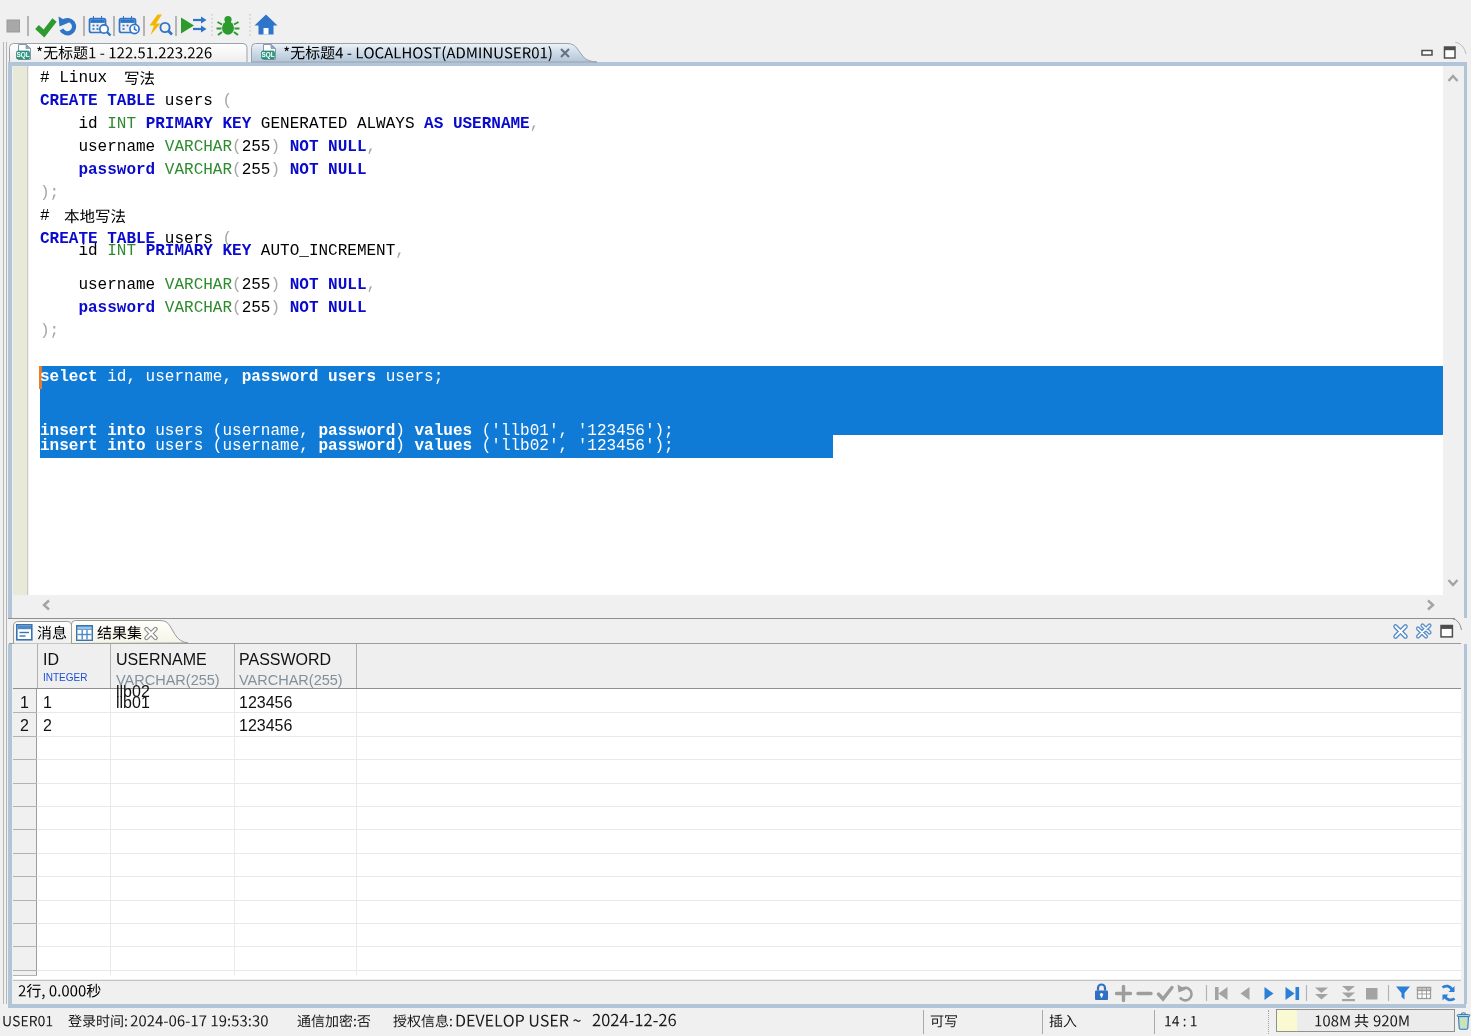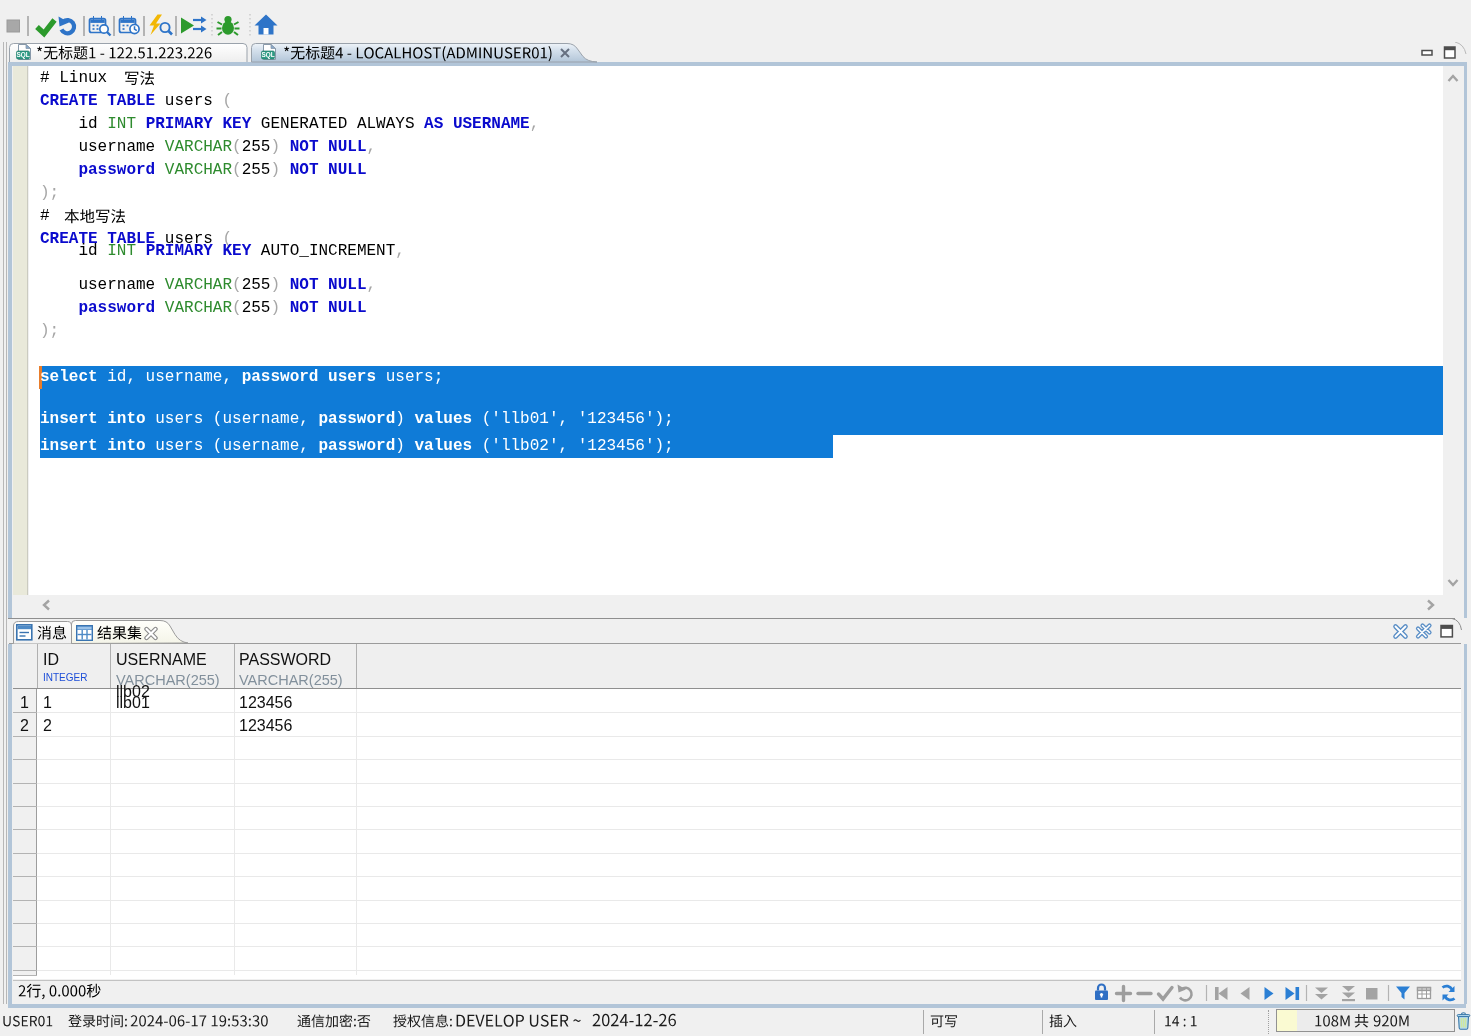--- a/index.html
+++ b/index.html
@@ -134,21 +134,21 @@
 <div class="codeline" style="top:136px">    username <span class="g">VARCHAR</span><span class="p">(</span>255<span class="p">)</span> <span class="k">NOT NULL</span><span class="p">,</span></div>
 <div class="codeline" style="top:159px">    <span class="k">password</span> <span class="g">VARCHAR</span><span class="p">(</span>255<span class="p">)</span> <span class="k">NOT NULL</span></div>
 <div class="codeline" style="top:182px"><span class="p">);</span></div>
 <div class="codeline" style="top:205px"># </div>
 <div class="codeline" style="top:228px"><span class="k">CREATE TABLE</span> users <span class="p">(</span></div>
 <div class="codeline" style="top:240px">    id <span class="g">INT</span> <span class="k">PRIMARY KEY</span> AUTO_INCREMENT<span class="p">,</span></div>
 <div class="codeline" style="top:274px">    username <span class="g">VARCHAR</span><span class="p">(</span>255<span class="p">)</span> <span class="k">NOT NULL</span><span class="p">,</span></div>
 <div class="codeline" style="top:297px">    <span class="k">password</span> <span class="g">VARCHAR</span><span class="p">(</span>255<span class="p">)</span> <span class="k">NOT NULL</span></div>
 <div class="codeline" style="top:320px"><span class="p">);</span></div>
 <div class="codeline sel" style="top:366px"><b>select</b> id, username, <b>password</b> <b>users</b> users;</div>
-<div class="codeline sel" style="top:408px"><b>insert</b> <b>into</b> users (username, <b>password</b>) <b>values</b> ('llb01', '123456');</div>
+<div class="codeline sel" style="top:420px"><b>insert</b> <b>into</b> users (username, <b>password</b>) <b>values</b> ('llb01', '123456');</div>
 <div class="codeline sel" style="top:435px"><b>insert</b> <b>into</b> users (username, <b>password</b>) <b>values</b> ('llb02', '123456');</div>
 <svg style="position:absolute;left:124.0px;top:66.4px" width="31.0" height="22.4" viewBox="0 -17.98 31.0 22.44">
     <path fill="#000" d="M1.2 -12.2V-9.1H2.4V-11.1H13.1V-9.1H14.3V-12.2ZM1.4 -3.3V-2.2H10.2V-3.3ZM4.7 -10.8C4.3 -9.0 3.8 -6.4 3.3 -4.9H11.5C11.3 -1.9 10.9 -0.6 10.5 -0.2C10.3 -0.0 10.1 0.0 9.7 0.0C9.3 0.0 8.3 -0.0 7.2 -0.1C7.4 0.2 7.6 0.7 7.6 1.0C8.6 1.1 9.6 1.1 10.1 1.0C10.7 1.0 11.1 0.9 11.4 0.5C12.0 -0.0 12.4 -1.6 12.8 -5.5C12.8 -5.6 12.8 -6.0 12.8 -6.0H4.8L5.3 -8.0H12.4V-9.0H5.5L5.8 -10.7Z M17.0 -12.0C18.0 -11.5 19.3 -10.8 19.9 -10.3L20.6 -11.2C19.9 -11.7 18.6 -12.4 17.6 -12.8ZM16.2 -7.8C17.2 -7.4 18.4 -6.6 19.0 -6.1L19.7 -7.1C19.0 -7.6 17.8 -8.3 16.8 -8.7ZM16.7 0.2 17.7 1.0C18.6 -0.4 19.7 -2.3 20.5 -4.0L19.6 -4.7C18.7 -3.0 17.5 -0.9 16.7 0.2ZM21.5 0.7C21.9 0.5 22.6 0.4 28.3 -0.3C28.7 0.2 28.9 0.8 29.1 1.2L30.1 0.7C29.6 -0.5 28.4 -2.4 27.3 -3.7L26.4 -3.3C26.9 -2.7 27.4 -2.0 27.8 -1.3L22.9 -0.7C23.8 -2.0 24.8 -3.7 25.6 -5.3H30.0V-6.4H25.9V-9.3H29.4V-10.4H25.9V-13.0H24.8V-10.4H21.4V-9.3H24.8V-6.4H20.8V-5.3H24.2C23.5 -3.6 22.4 -1.9 22.1 -1.5C21.7 -0.9 21.4 -0.5 21.1 -0.5C21.2 -0.1 21.4 0.4 21.5 0.7Z"></path>
   </svg>
 <svg style="position:absolute;left:64.0px;top:204.4px" width="62.0" height="22.4" viewBox="0 -17.98 62.0 22.44">
     <path fill="#000" d="M7.1 -13.0V-9.7H1.0V-8.6H5.7C4.6 -5.9 2.6 -3.4 0.6 -2.2C0.9 -1.9 1.2 -1.5 1.4 -1.2C3.7 -2.8 5.7 -5.5 6.9 -8.6H7.1V-2.8H3.5V-1.7H7.1V1.2H8.4V-1.7H12.0V-2.8H8.4V-8.6H8.6C9.7 -5.5 11.7 -2.7 14.0 -1.3C14.3 -1.6 14.7 -2.0 15.0 -2.3C12.8 -3.5 10.8 -6.0 9.7 -8.6H14.5V-9.7H8.4V-13.0Z M22.1 -11.6V-7.3L20.5 -6.6L20.9 -5.6L22.1 -6.1V-1.2C22.1 0.5 22.7 0.9 24.4 0.9C24.8 0.9 27.8 0.9 28.3 0.9C29.9 0.9 30.3 0.2 30.4 -1.9C30.1 -2.0 29.7 -2.2 29.4 -2.4C29.3 -0.6 29.1 -0.2 28.2 -0.2C27.6 -0.2 25.0 -0.2 24.5 -0.2C23.5 -0.2 23.3 -0.3 23.3 -1.2V-6.6L25.3 -7.5V-2.2H26.4V-8.0L28.6 -8.9C28.6 -6.4 28.6 -4.7 28.5 -4.3C28.4 -3.9 28.3 -3.9 28.0 -3.9C27.9 -3.9 27.4 -3.9 27.0 -3.9C27.1 -3.6 27.2 -3.2 27.3 -2.9C27.7 -2.9 28.3 -2.9 28.7 -3.0C29.2 -3.1 29.5 -3.4 29.6 -4.0C29.7 -4.6 29.7 -7.0 29.7 -9.9L29.8 -10.1L29.0 -10.4L28.8 -10.2L28.5 -10.0L26.4 -9.1V-13.0H25.3V-8.7L23.3 -7.8V-11.6ZM16.0 -2.4 16.5 -1.2C17.8 -1.8 19.6 -2.6 21.3 -3.4L21.0 -4.4L19.2 -3.7V-8.2H21.1V-9.3H19.2V-12.8H18.1V-9.3H16.2V-8.2H18.1V-3.2C17.3 -2.9 16.6 -2.6 16.0 -2.4Z M32.2 -12.2V-9.1H33.4V-11.1H44.1V-9.1H45.3V-12.2ZM32.4 -3.3V-2.2H41.2V-3.3ZM35.6 -10.8C35.3 -9.0 34.8 -6.4 34.3 -4.9H42.5C42.3 -1.9 41.9 -0.6 41.5 -0.2C41.3 -0.0 41.1 0.0 40.7 0.0C40.3 0.0 39.3 -0.0 38.2 -0.1C38.4 0.2 38.6 0.7 38.6 1.0C39.6 1.1 40.6 1.1 41.1 1.0C41.7 1.0 42.1 0.9 42.4 0.5C43.0 -0.0 43.4 -1.6 43.8 -5.5C43.8 -5.6 43.8 -6.0 43.8 -6.0H35.8L36.3 -8.0H43.4V-9.0H36.5L36.8 -10.7Z M48.0 -12.0C49.0 -11.5 50.3 -10.8 50.9 -10.3L51.6 -11.2C50.9 -11.7 49.6 -12.4 48.6 -12.8ZM47.2 -7.8C48.2 -7.4 49.4 -6.6 50.0 -6.1L50.7 -7.1C50.0 -7.6 48.8 -8.3 47.8 -8.7ZM47.7 0.2 48.7 1.0C49.6 -0.4 50.7 -2.3 51.5 -4.0L50.6 -4.7C49.7 -3.0 48.5 -0.9 47.7 0.2ZM52.5 0.7C52.9 0.5 53.6 0.4 59.3 -0.3C59.7 0.2 59.9 0.8 60.1 1.2L61.1 0.7C60.6 -0.5 59.4 -2.4 58.3 -3.7L57.4 -3.3C57.9 -2.7 58.4 -2.0 58.8 -1.3L53.9 -0.7C54.8 -2.0 55.8 -3.7 56.6 -5.3H61.0V-6.4H56.9V-9.3H60.4V-10.4H56.9V-13.0H55.8V-10.4H52.4V-9.3H55.8V-6.4H51.8V-5.3H55.2C54.5 -3.6 53.4 -1.9 53.1 -1.5C52.7 -0.9 52.4 -0.5 52.1 -0.5C52.2 -0.1 52.4 0.4 52.5 0.7Z"></path>
   </svg>
 <div class="abs" style="left:1443px;top:66px;width:21px;height:529px;background:#f0f0f0"></div>
 <svg class="abs" style="left:1447px;top:73px" width="12" height="10" viewBox="0 0 12 10">
     <path d="M1.5 8 L6 3 L10.5 8" stroke="#a3a3a3" stroke-width="2.4" fill="none"></path>

